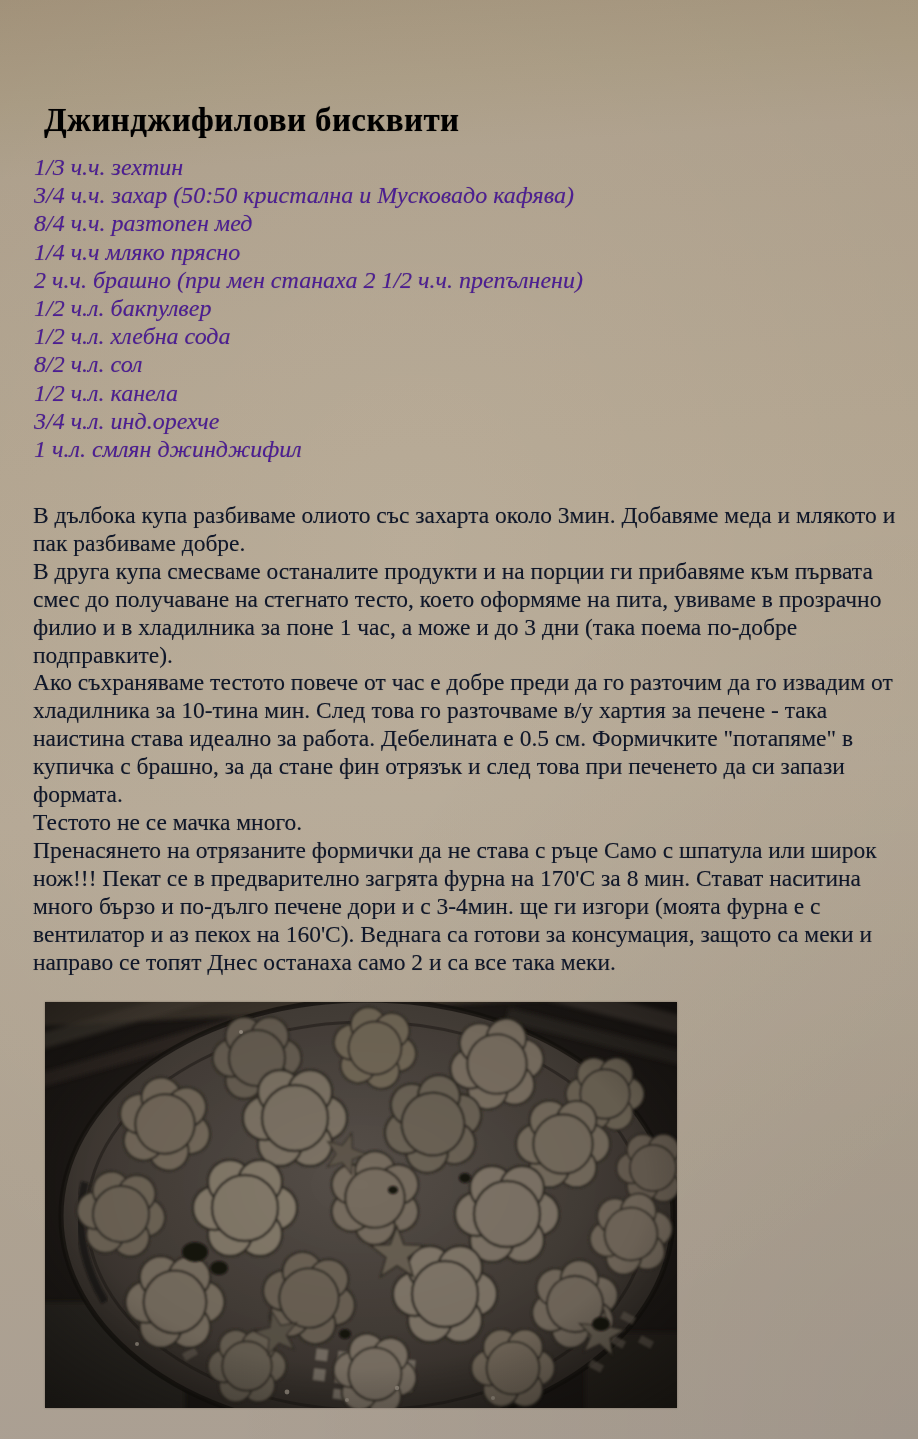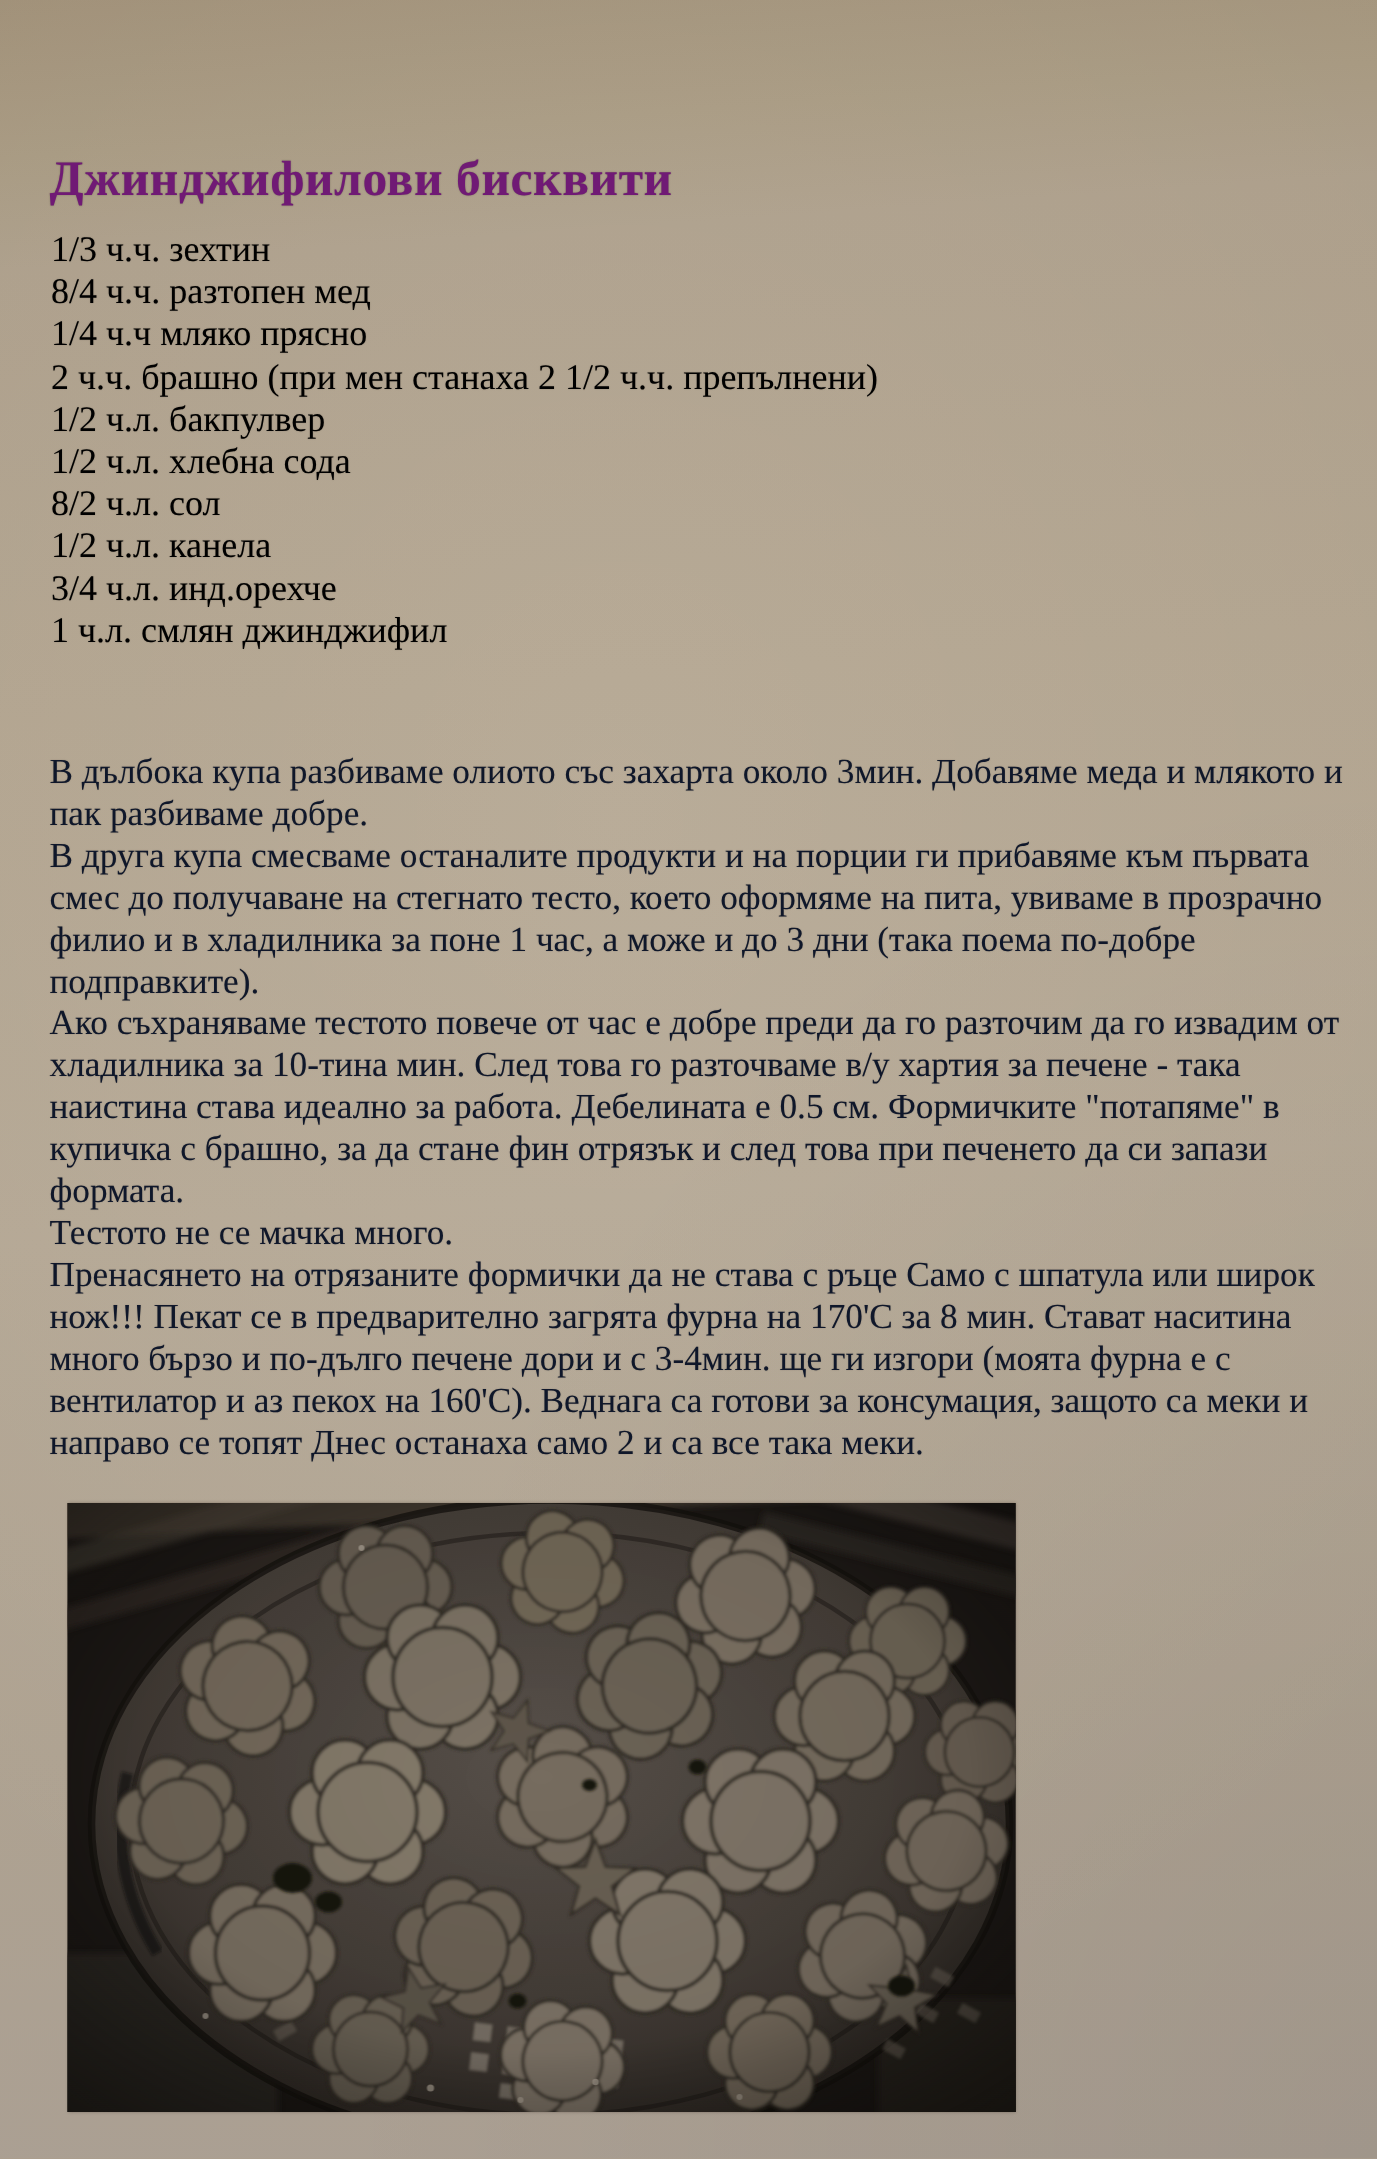--- a/index.html
+++ b/index.html
@@ -9,28 +9,28 @@
     position: relative;
     background:
       radial-gradient(130% 95% at 45% 38%, rgba(255,250,240,0.10), rgba(0,0,0,0) 62%),
       radial-gradient(140% 120% at 100% 100%, rgba(0,0,0,0.06), rgba(0,0,0,0) 55%),
       linear-gradient(176deg, #a09078 0%, #a79981 7%, #af8f7e00 12%, #b0a28d 32%, #b3a693 55%, #aea291 78%, #aa9f93 100%),
       #ac9e8a;
     font-family: "Liberation Serif", "DejaVu Serif", serif;
   }
   .page { position: absolute; inset: 0; }
   .title {
-    position: absolute; left: 33px; top: 80px;
-    font-size: 33px; font-weight: 700; color: #701a75;
+    position: absolute; left: 44px; top: 80px;
+    font-size: 33px; font-weight: 700; color: #000000;
     letter-spacing: 0.4px;
     text-shadow: 0 0 1px rgba(44,37,30,0.45);
   }
   .ingredients {
     position: absolute; left: 34px; top: 153px;
-    font-size: 24px; color: #000000;
+    font-style: italic; font-size: 24px; color: #4c1d95;
     text-shadow: 0 0 0.8px rgba(68,59,48,0.45);
   }
   .ingredients .ing-line { height: 28.2px; line-height: 28.2px; white-space: nowrap; }
   .instructions {
     position: absolute; left: 33px; top: 502px; width: 876px;
     font-size: 23.5px; line-height: 27.9px; color: #0f172a;
     text-shadow: 0 0 0.8px rgba(58,51,42,0.4);
   }
   .instructions p { margin: 0; }
   .photo-frame {
@@ -43,20 +43,21 @@
 </style>
 </head>
 <body>
 
 <div class="page">
 
   <h1 class="title">Джинджифилови бисквити</h1>
 
   <div class="ingredients">
     <div class="ing-line">1/3 ч.ч. зехтин</div>
+    <div class="ing-line">3/4 ч.ч. захар (50:50 кристална и Мусковадо кафява)</div>
     <div class="ing-line">8/4 ч.ч. разтопен мед</div>
     <div class="ing-line">1/4 ч.ч мляко прясно</div>
     <div class="ing-line">2 ч.ч. брашно (при мен станаха 2 1/2 ч.ч. препълнени)</div>
     <div class="ing-line">1/2 ч.л. бакпулвер</div>
     <div class="ing-line">1/2 ч.л. хлебна сода</div>
     <div class="ing-line">8/2 ч.л. сол</div>
     <div class="ing-line">1/2 ч.л. канела</div>
     <div class="ing-line">3/4 ч.л. инд.орехче</div>
     <div class="ing-line">1 ч.л. смлян джинджифил</div>
   </div>

